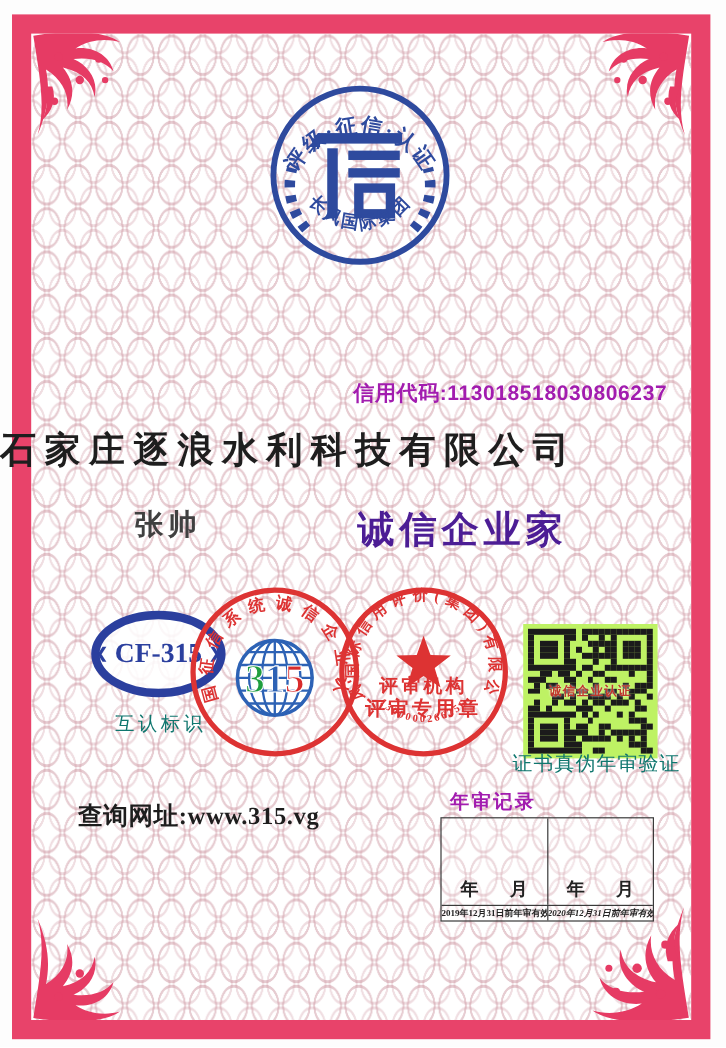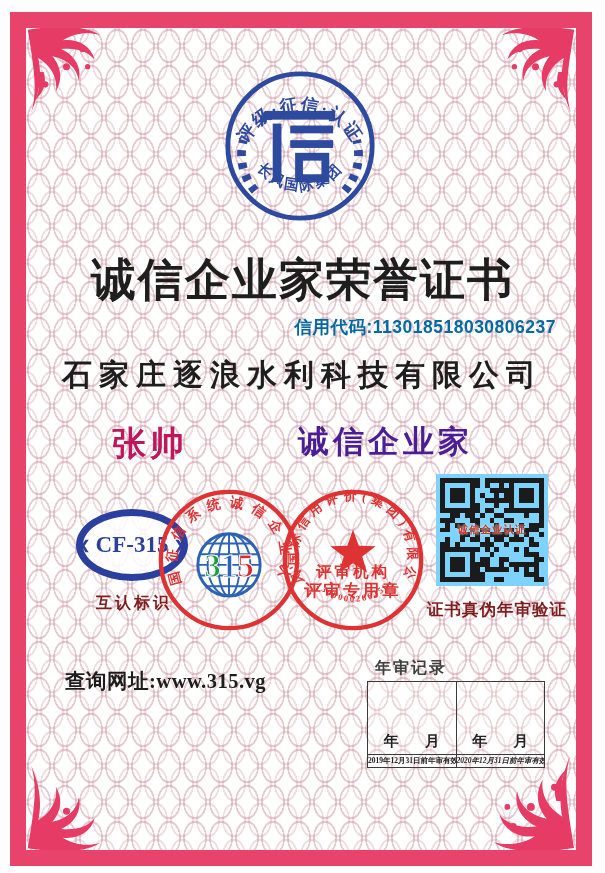--- a/index.html
+++ b/index.html
@@ -12,41 +12,41 @@
       radial-gradient(13px 19px at 50% 50%, transparent 78%, rgba(214,166,176,.38) 80%, rgba(214,166,176,.38) 90%, transparent 93%);
     background-size:26px 36px,26px 36px;background-position:0 0,13px 18px;}
   .corner{position:absolute;width:88px;height:88px;color:#e63b64;}
   .corner.tr{right:0;top:0;transform:scaleX(-1);}
   .corner.br{right:0;bottom:0;width:98px;height:98px;transform:scale(-1,-1);}
   .corner.bl{left:0;bottom:0;transform:scaleY(-1);}
   .abs{position:absolute;}
   .title{left:0;right:0;top:250px;text-align:center;font-family:"Liberation Sans","DejaVu Sans",sans-serif;
          font-weight:900;font-size:45px;letter-spacing:2px;color:#1e1e1e;}
   .credit{left:0;right:49px;top:315px;text-align:right;font-family:"Liberation Sans","DejaVu Sans",sans-serif;
-          font-weight:700;font-size:17.5px;color:#0369a1;letter-spacing:.5px;}
-  .company{left:0;right:0;top:355px;text-align:center;font-family:"Liberation Sans","DejaVu Sans",sans-serif;
+          font-weight:700;font-size:17.5px;color:#a21caf;letter-spacing:.5px;}
+  .company{left:0;right:0;top:355px;text-align:left;font-family:"Liberation Sans","DejaVu Sans",sans-serif;
            font-weight:900;font-size:30px;letter-spacing:7px;color:#1e1e1e;}
   .honor-row{left:0;right:0;top:421px;height:42px;}
-  .honor-name{position:absolute;left:112px;top:0;font-weight:700;font-size:34px;color:#be185d;letter-spacing:4px;text-align:right;}
+  .honor-name{position:absolute;left:112px;top:0;font-weight:700;font-size:24px;color:#404040;letter-spacing:4px;text-align:right;}
   .honor-title{position:absolute;left:298px;top:0;font-weight:700;font-size:31px;color:#4c1d95;letter-spacing:4px;}
   .cf315{left:76px;top:509px;width:98px;height:58px;border:7px solid #2b3f9e;border-radius:50%;
          background:rgba(255,255,255,.85);display:flex;align-items:center;justify-content:center;
          font-weight:700;font-size:23px;color:#2b3f9e;}
   .cf315 .sprig{position:absolute;font-size:12px;color:#2b3f9e;top:50%;transform:translateY(-50%);}
   .cf315 .sprig.l{left:-3px;} .cf315 .sprig.r{right:-3px;}
-  .caption{font-weight:700;color:#7f1d1d;}
+  .caption{font-weight:400;color:#0f766e;}
   .cap-mutual{left:96px;top:593px;font-size:16px;letter-spacing:3px;}
-  .cap-qr{left:427px;top:599px;font-size:16.5px;letter-spacing:1px;}
-  .qr-wrap{left:436px;top:474px;width:112px;height:112px;background:#7dd3fc;padding:0;}
+  .cap-qr{left:427px;top:626px;font-size:16.5px;letter-spacing:1px;}
+  .qr-wrap{left:436px;top:520px;width:112px;height:112px;background:#bef264;padding:0;}
   .qr-grid{position:absolute;inset:4px;display:grid;grid-template-columns:repeat(21,1fr);grid-template-rows:repeat(21,1fr);}
   .qb{background:#1b1b1b;}
   .qr-overlay{position:absolute;left:0;right:0;top:44%;text-align:center;font-size:10.5px;font-weight:700;
               color:#c0392b;letter-spacing:1px;text-shadow:0 0 2px #fff;}
   .details{left:65px;top:663px;font-weight:700;font-size:20.5px;color:#1d1d1d;line-height:37px;letter-spacing:.5px;}
-  .review-title{left:375px;top:658px;font-weight:700;font-size:16px;color:#404040;letter-spacing:2px;}
+  .review-title{left:375px;top:658px;font-weight:700;font-size:16px;color:#a21caf;letter-spacing:2px;}
   .review-box{left:367px;top:681px;width:176px;border:1.6px solid #3a3a3a;background:rgba(255,255,255,.25);}
   .review-cells{display:flex;height:72px;}
   .review-cell{flex:1;position:relative;}
   .review-cell + .review-cell{border-left:1.6px solid #3a3a3a;}
   .ym{position:absolute;bottom:3px;left:0;right:0;display:flex;justify-content:center;gap:26px;
       font-weight:700;font-size:15px;color:#222;}
   .review-notes{display:flex;border-top:1.6px solid #3a3a3a;}
   .review-note{flex:1;text-align:center;font-size:7.5px;font-weight:700;color:#222;padding:1px 0;white-space:nowrap;overflow:hidden;}
   .review-note + .review-note{border-left:1.6px solid #3a3a3a;font-style:italic;}
   svg text{font-family:"Liberation Serif","DejaVu Serif",serif;}
@@ -118,21 +118,20 @@
       <rect x="52" y="57" width="9" height="60"></rect>
       <rect x="70" y="59" width="44" height="8"></rect>
       <rect x="70" y="74" width="44" height="8"></rect>
       <rect x="79" y="91" width="27" height="22" fill="none" stroke="#2e4a9e" stroke-width="8"></rect>
     </g>
     <text font-size="15" font-weight="700" fill="#2e4a9e" letter-spacing="2">
       <textPath href="#embBot" startOffset="50%" text-anchor="middle">长风国际集团</textPath>
     </text>
   </svg>
 
-  <div class="abs title">诚信企业家荣誉证书</div>
   <div class="abs credit">信用代码:113018518030806237</div>
   <div class="abs company">石家庄逐浪水利科技有限公司</div>
   <div class="abs honor-row">
     <span class="honor-name">张帅</span>
     <span class="honor-title">诚信企业家</span>
   </div>
 
   <div class="abs cf315">
     <span class="sprig l">❮</span>
     <span>CF-315</span>

